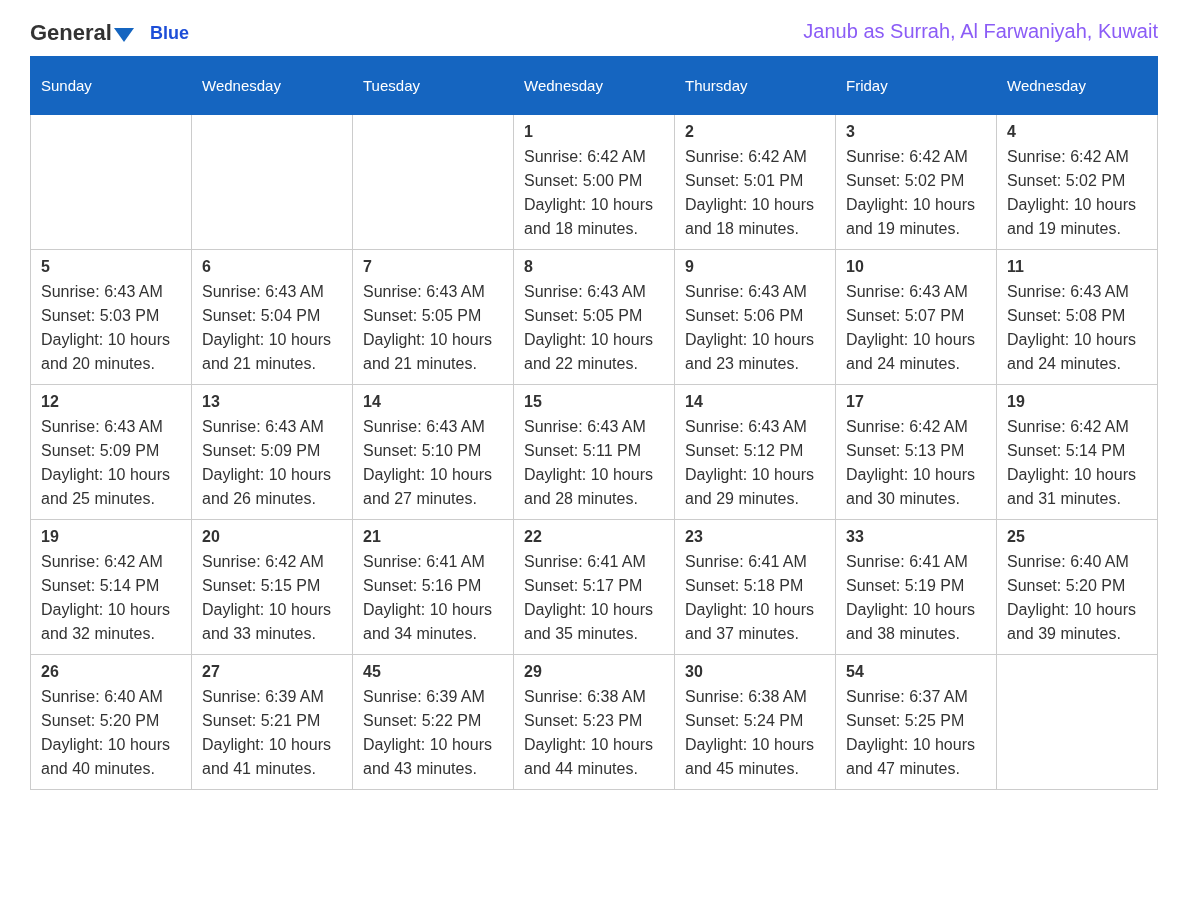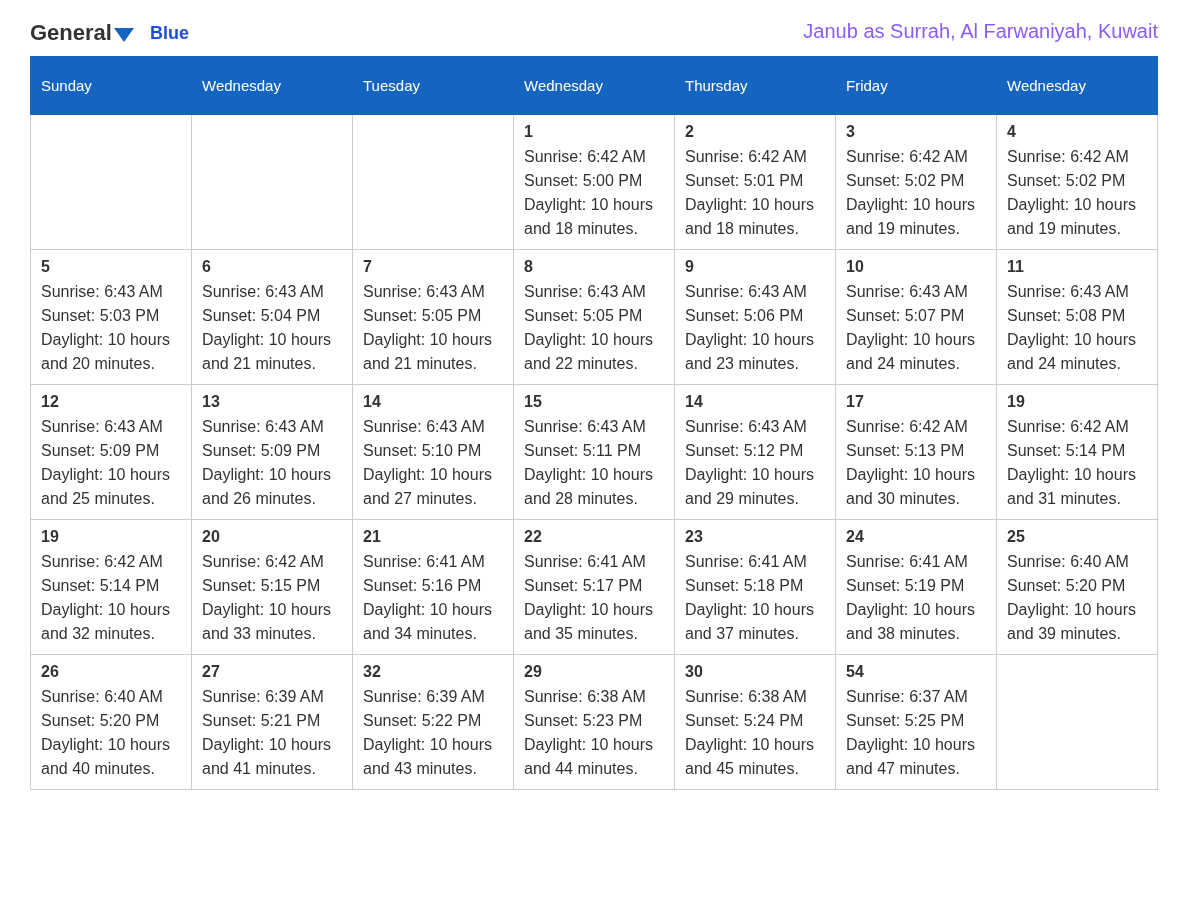--- a/index.html
+++ b/index.html
@@ -288,21 +288,21 @@
 and 35 minutes.</div>
         </td>
         <td>
           <span class="day-number">23</span>
           <div class="day-info" style="white-space: pre-line;">Sunrise: 6:41 AM
 Sunset: 5:18 PM
 Daylight: 10 hours
 and 37 minutes.</div>
         </td>
         <td>
-          <span class="day-number">24</span>
+          <span class="day-number">33</span>
           <div class="day-info" style="white-space: pre-line;">Sunrise: 6:41 AM
 Sunset: 5:19 PM
 Daylight: 10 hours
 and 38 minutes.</div>
         </td>
         <td>
           <span class="day-number">25</span>
           <div class="day-info" style="white-space: pre-line;">Sunrise: 6:40 AM
 Sunset: 5:20 PM
 Daylight: 10 hours
@@ -318,21 +318,21 @@
 and 40 minutes.</div>
         </td>
         <td>
           <span class="day-number">27</span>
           <div class="day-info" style="white-space: pre-line;">Sunrise: 6:39 AM
 Sunset: 5:21 PM
 Daylight: 10 hours
 and 41 minutes.</div>
         </td>
         <td>
-          <span class="day-number">32</span>
+          <span class="day-number">45</span>
           <div class="day-info" style="white-space: pre-line;">Sunrise: 6:39 AM
 Sunset: 5:22 PM
 Daylight: 10 hours
 and 43 minutes.</div>
         </td>
         <td>
           <span class="day-number">29</span>
           <div class="day-info" style="white-space: pre-line;">Sunrise: 6:38 AM
 Sunset: 5:23 PM
 Daylight: 10 hours

